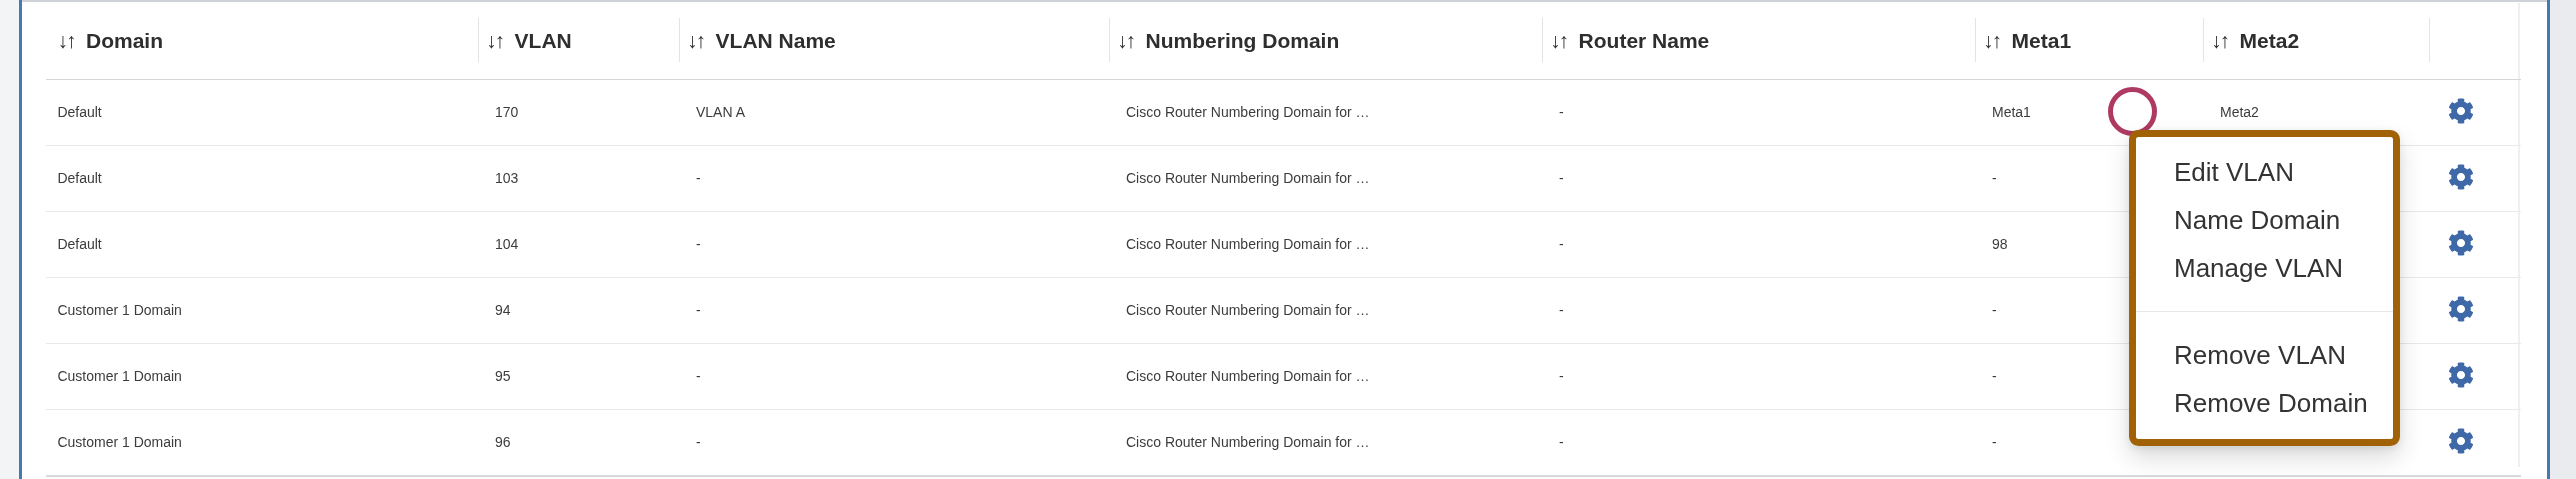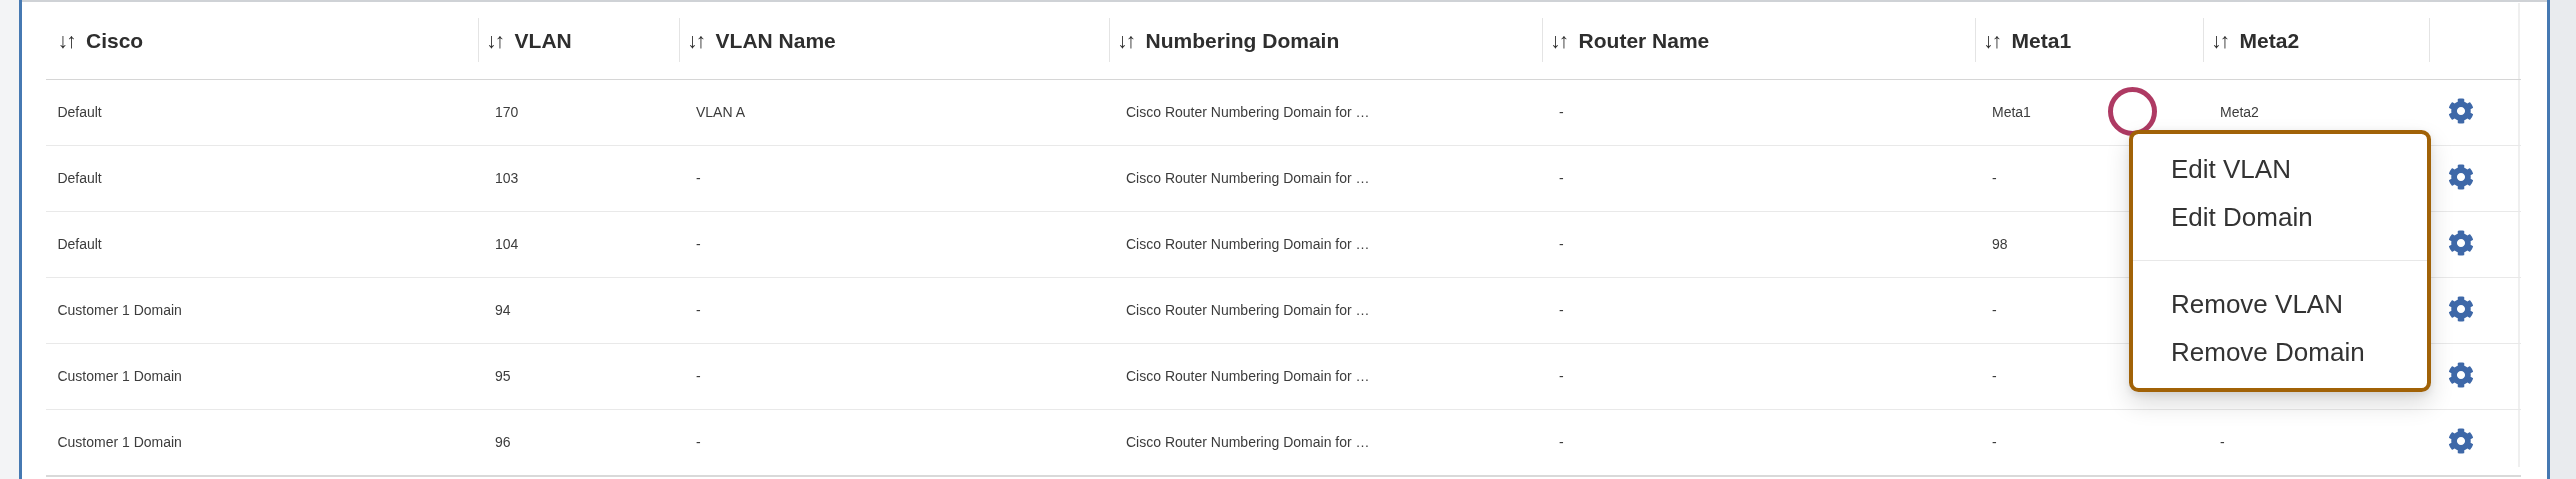--- a/index.html
+++ b/index.html
@@ -24,21 +24,21 @@
   tbody tr:last-child td{border-bottom:2.9px solid #d9d9d9;}
   .sort{font-weight:700;letter-spacing:-1.9px;margin-right:11.4px;color:#2e2e2e;}
   .gear-btn{background:none;border:none;padding:0;margin:0;cursor:pointer;line-height:0;}
   .gear-btn svg{width:26px;height:26px;fill:#3e68a8;}
   td.actions{padding-left:19px;}
 
   
   .circle-annotation{position:absolute;left:2108px;top:87px;width:49px;height:49px;border:5.7px solid #ae3a63;border-radius:50%;box-sizing:border-box;z-index:5;}
 
   
-  .context-menu{position:absolute;left:2129px;top:130px;width:302px;background:#ffffff;border:4px solid #a16207;border-radius:9.5px;box-shadow:0 11.4px 25px rgba(0,0,0,0.14),0 2.9px 7.6px rgba(0,0,0,0.08);z-index:10;box-sizing:border-box;}
+  .context-menu{position:absolute;left:2129px;top:130px;width:271px;background:#ffffff;border:7px solid #a16207;border-radius:9.5px;box-shadow:0 11.4px 25px rgba(0,0,0,0.14),0 2.9px 7.6px rgba(0,0,0,0.08);z-index:10;box-sizing:border-box;}
   .context-menu ul{list-style:none;margin:0;padding:11.4px 0;}
   .context-menu li{height:48px;line-height:48px;padding-left:38px;font-size:26px;color:#333333;cursor:pointer;white-space:nowrap;}
   .menu-divider{border:none;border-top:1.9px solid #e8e8e8;margin:19px 0;}
 </style>
 </head>
 <body>
 
 <div class="stage">
   <div class="top-line"></div>
   <div class="gutter-left"></div>
@@ -53,21 +53,21 @@
         <col style="width:201px">
         <col style="width:430px">
         <col style="width:433px">
       <col style="width:433px">
         <col style="width:228px">
         <col style="width:226px">
         <col style="width:92px">
     </colgroup>
     <thead>
       <tr id="header-row">
-          <th><span class="sort">↓↑</span><span>Cisco</span></th>
+          <th><span class="sort">↓↑</span><span>Domain</span></th>
           <th class="sep"><span class="sort">↓↑</span><span>VLAN</span></th>
           <th class="sep"><span class="sort">↓↑</span><span>VLAN Name</span></th>
           <th class="sep"><span class="sort">↓↑</span><span>Numbering Domain</span></th>
           <th class="sep"><span class="sort">↓↑</span><span>Router Name</span></th>
           <th class="sep"><span class="sort">↓↑</span><span>Meta1</span></th>
           <th class="sep"><span class="sort">↓↑</span><span>Meta2</span></th>
           <th class="sep"></th>
         </tr>
     </thead>
     <tbody id="table-body">
@@ -144,20 +144,21 @@
               </svg></button></td>
         </tr>
       </tbody>
   </table>
 
   <div class="circle-annotation"></div>
 
   <div class="context-menu">
     <ul id="menu-list">
         <li>Edit VLAN</li>
-        <li>Edit Domain</li>
+        <li>Name Domain</li>
+        <li>Manage VLAN</li>
         <li class="menu-divider" style="height: 0px; padding: 0px;"></li>
         <li>Remove VLAN</li>
         <li>Remove Domain</li>
       </ul>
   </div>
 </div>
 
 
 </body></html>

